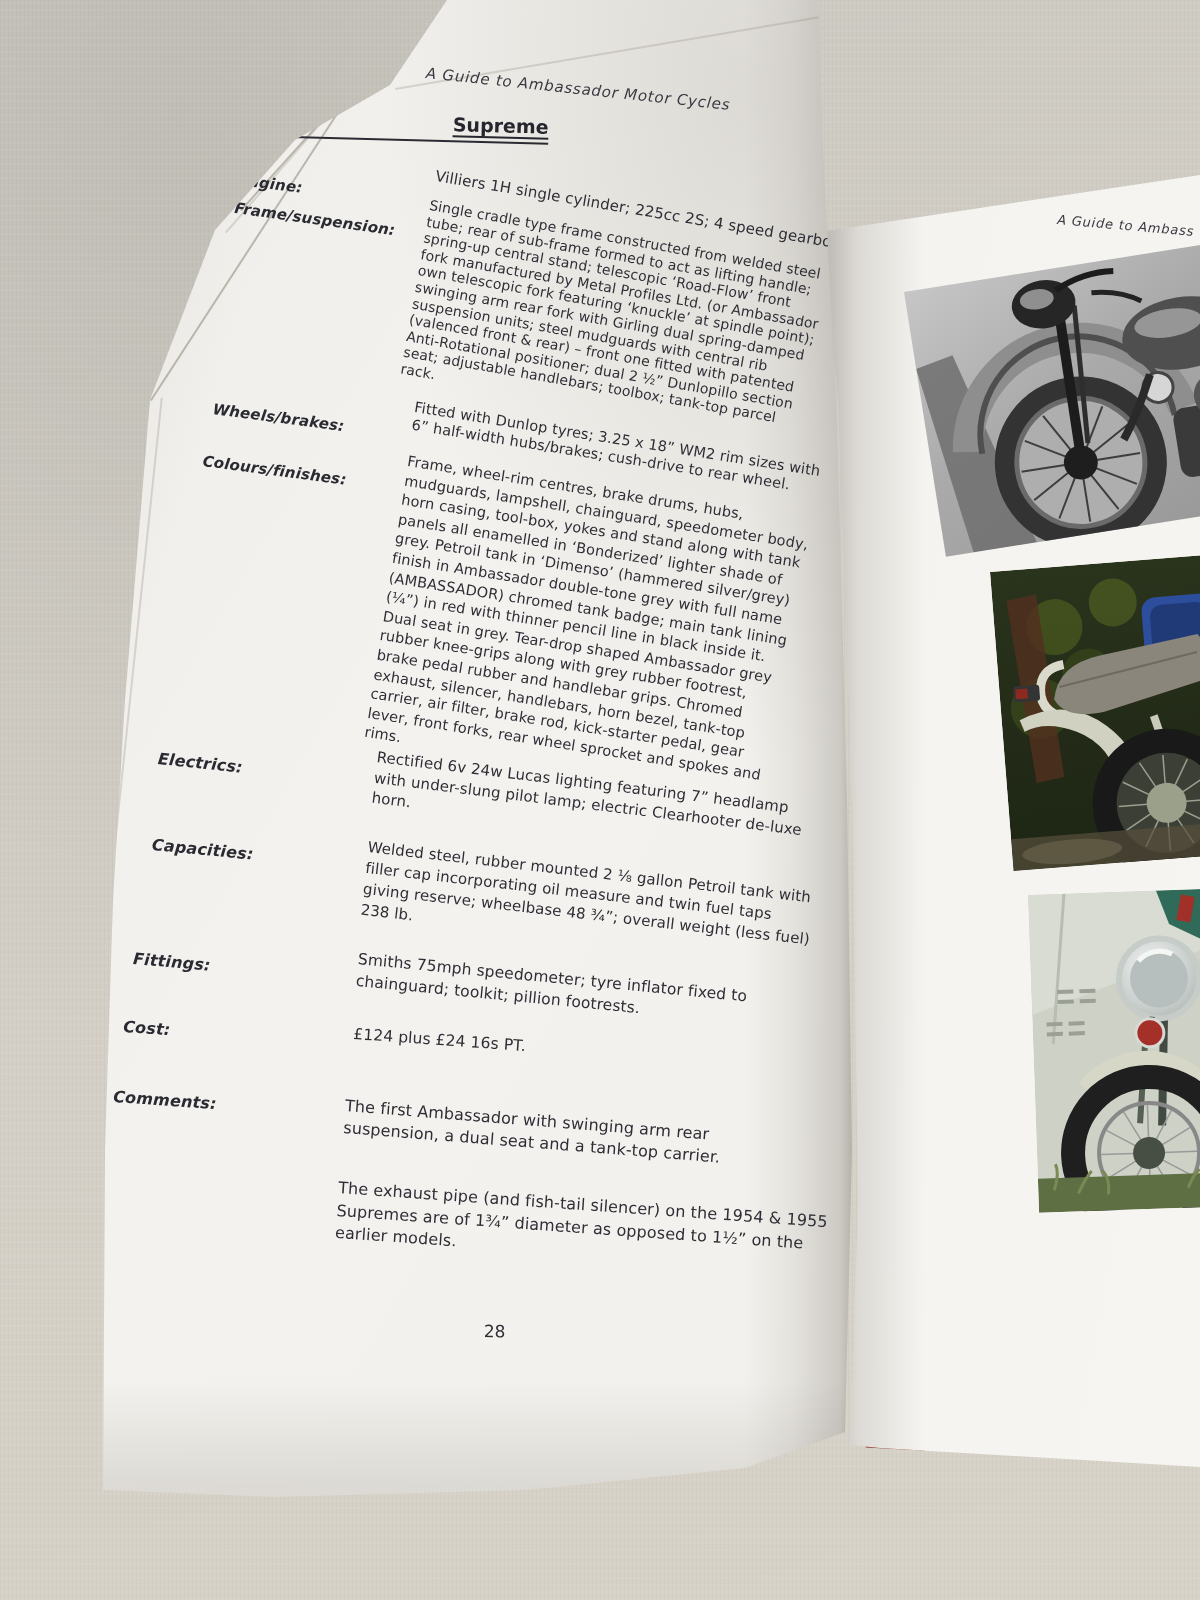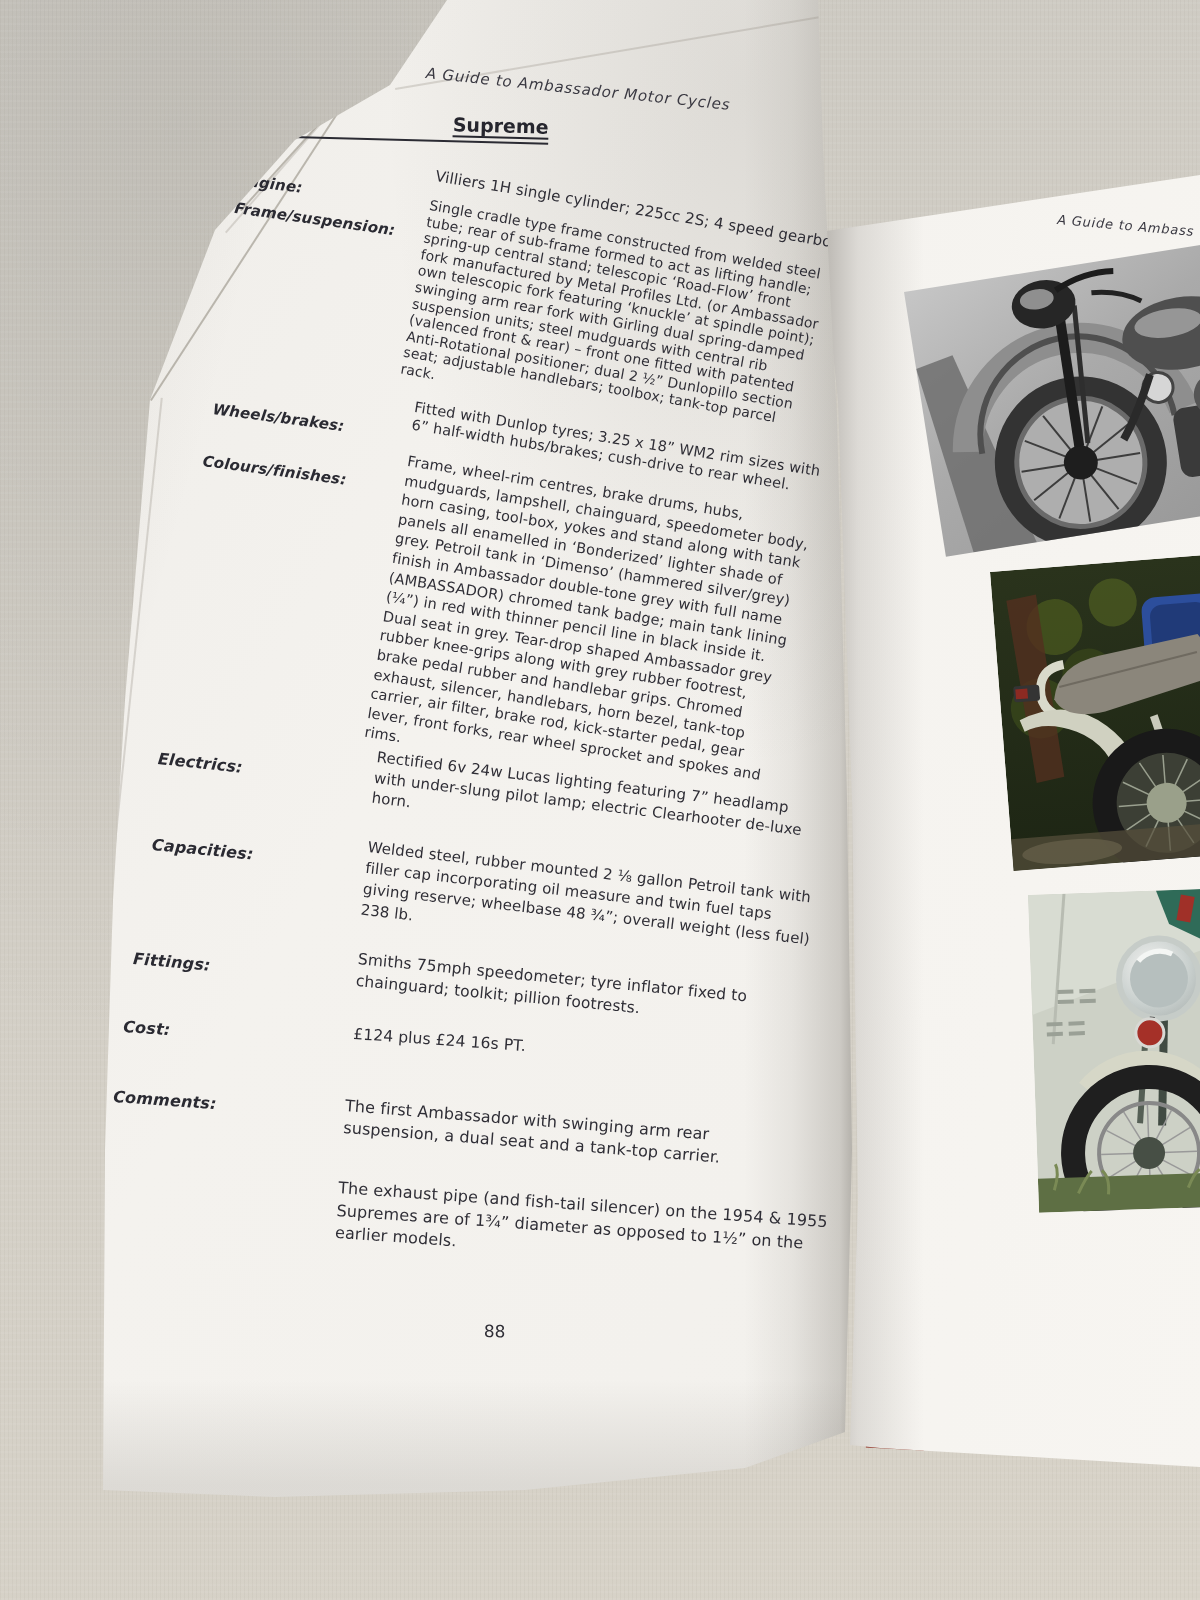--- a/index.html
+++ b/index.html
@@ -235,16 +235,16 @@
     <div class="sec lbl lg" style="left:134px;top:949px;transform:rotate(5deg);">Fittings:</div>
     <div class="sec txt" style="left:359px;top:949px;transform:rotate(5.5deg);width:450px;font-size:15.5px;line-height:21.5px;">Smiths 75mph speedometer; tyre inflator fixed to chainguard; toolkit; pillion footrests.</div>
 
     <div class="sec lbl lg" style="left:124px;top:1017px;transform:rotate(4deg);">Cost:</div>
     <div class="sec txt" style="left:354px;top:1025px;transform:rotate(4deg);white-space:nowrap;font-size:15.5px;">£124 plus £24 16s PT.</div>
 
     <div class="sec lbl lg" style="left:114px;top:1087px;transform:rotate(4deg);">Comments:</div>
     <div class="sec txt" style="left:346px;top:1095px;transform:rotate(4.5deg);width:440px;font-size:16px;line-height:22px;">The first Ambassador with swinging arm rear suspension, a dual seat and a tank-top carrier.</div>
     <div class="sec txt" style="left:339px;top:1177px;transform:rotate(4deg);width:505px;font-size:16px;line-height:22.5px;">The exhaust pipe (and fish-tail silencer) on the 1954 &amp; 1955 Supremes are of 1¾” diameter as opposed to 1½” on the earlier models.</div>
 
-    <div class="sec pgno" style="left:484px;top:1321px;transform:rotate(1deg);">88</div>
+    <div class="sec pgno" style="left:484px;top:1321px;transform:rotate(1deg);">28</div>
   </div>
 
 </div>
 
 </body></html>

